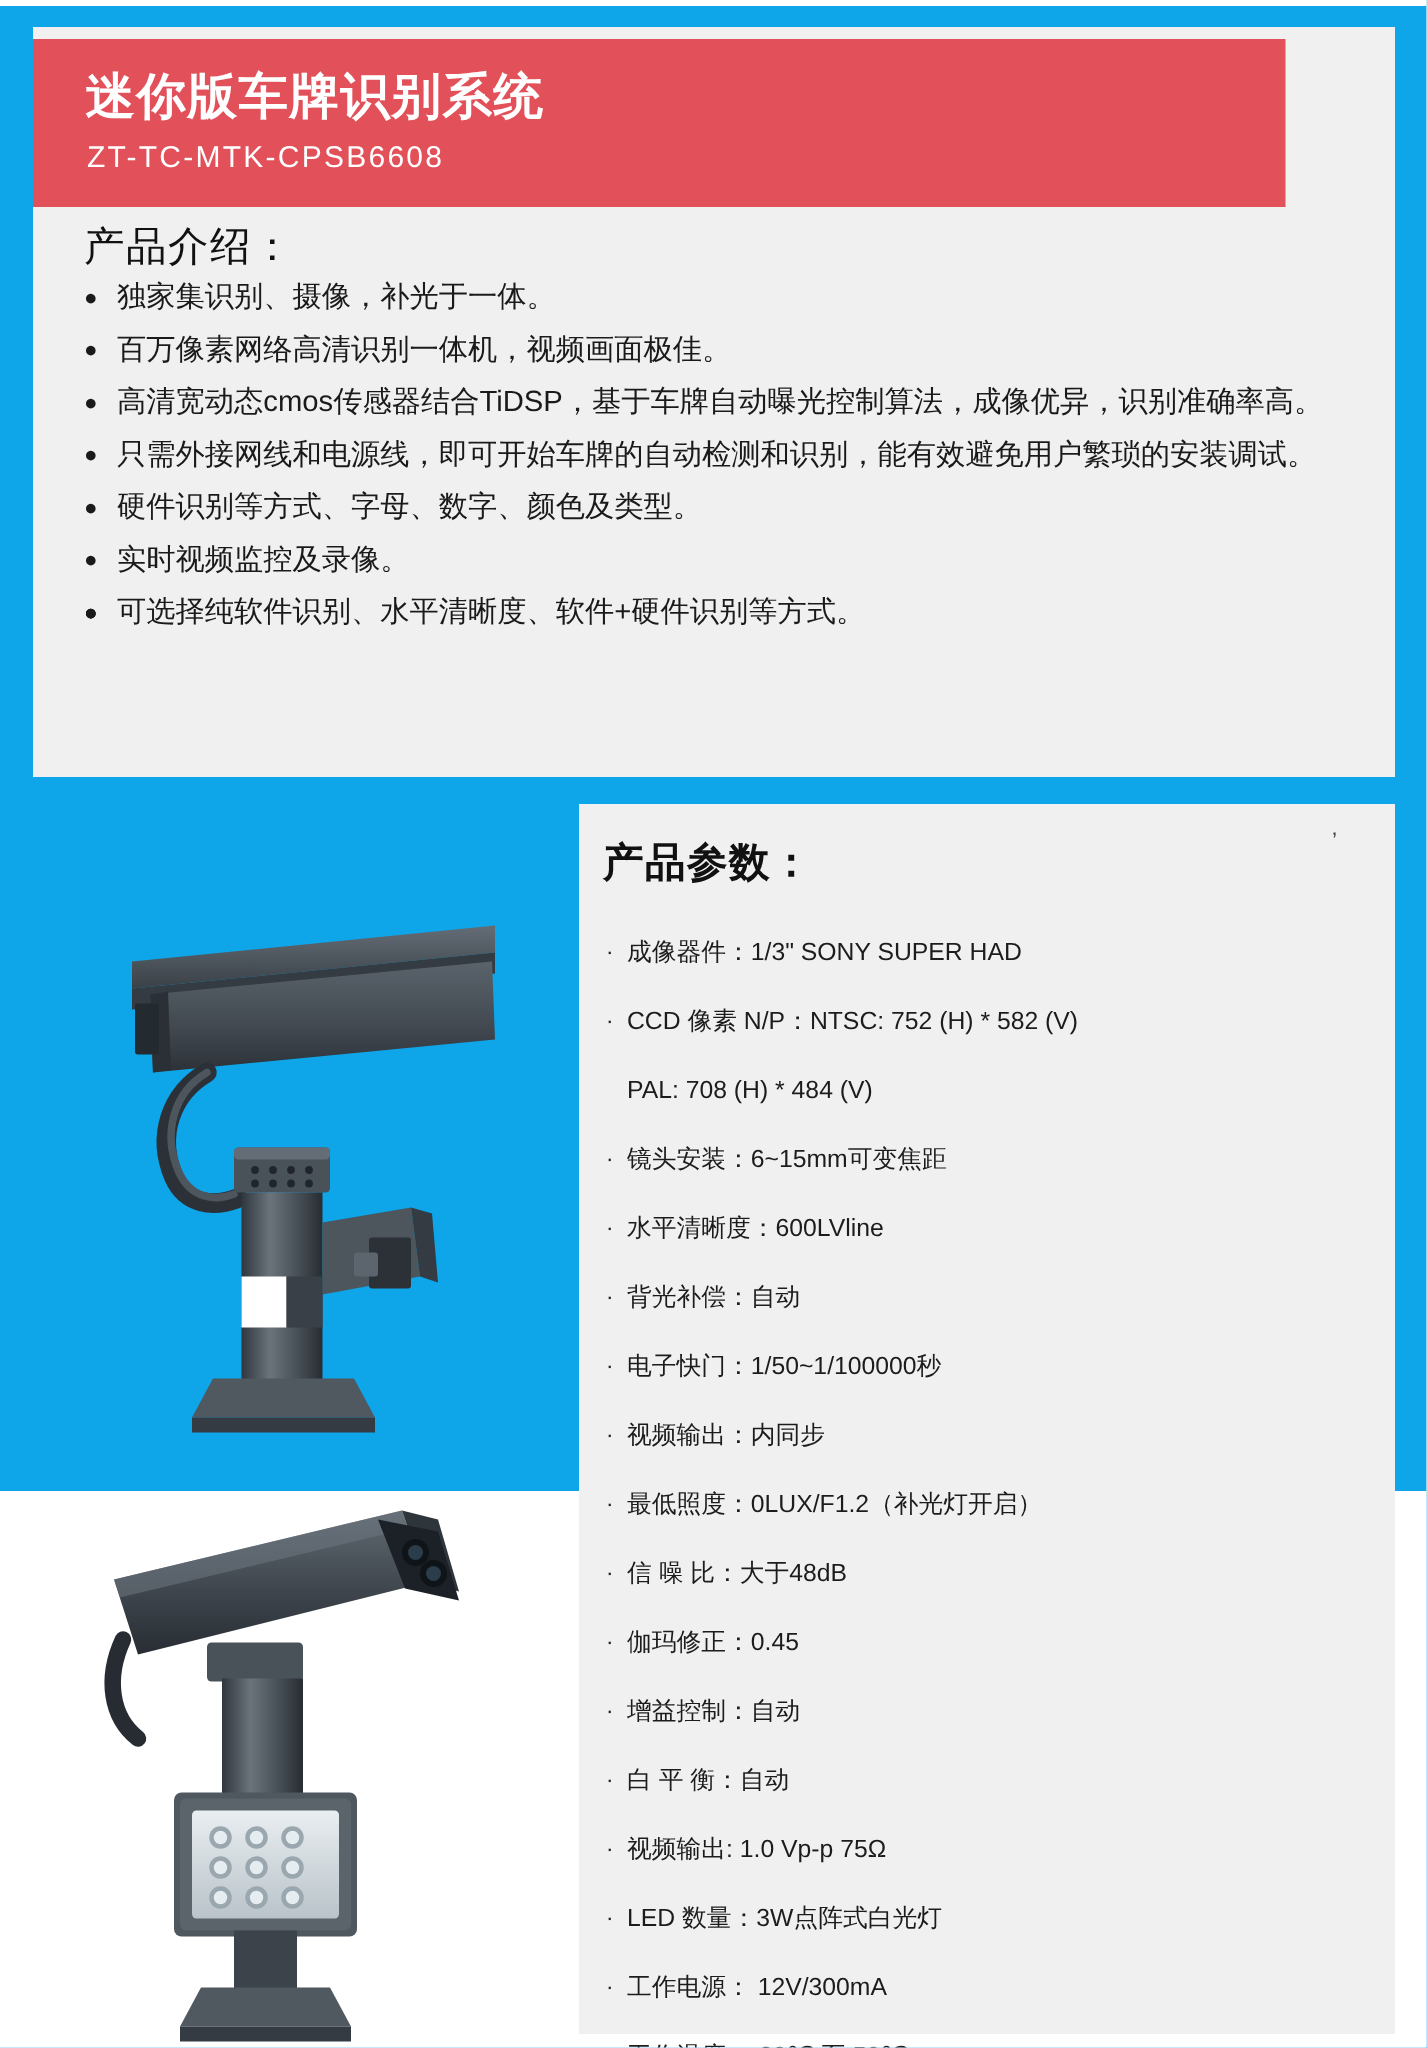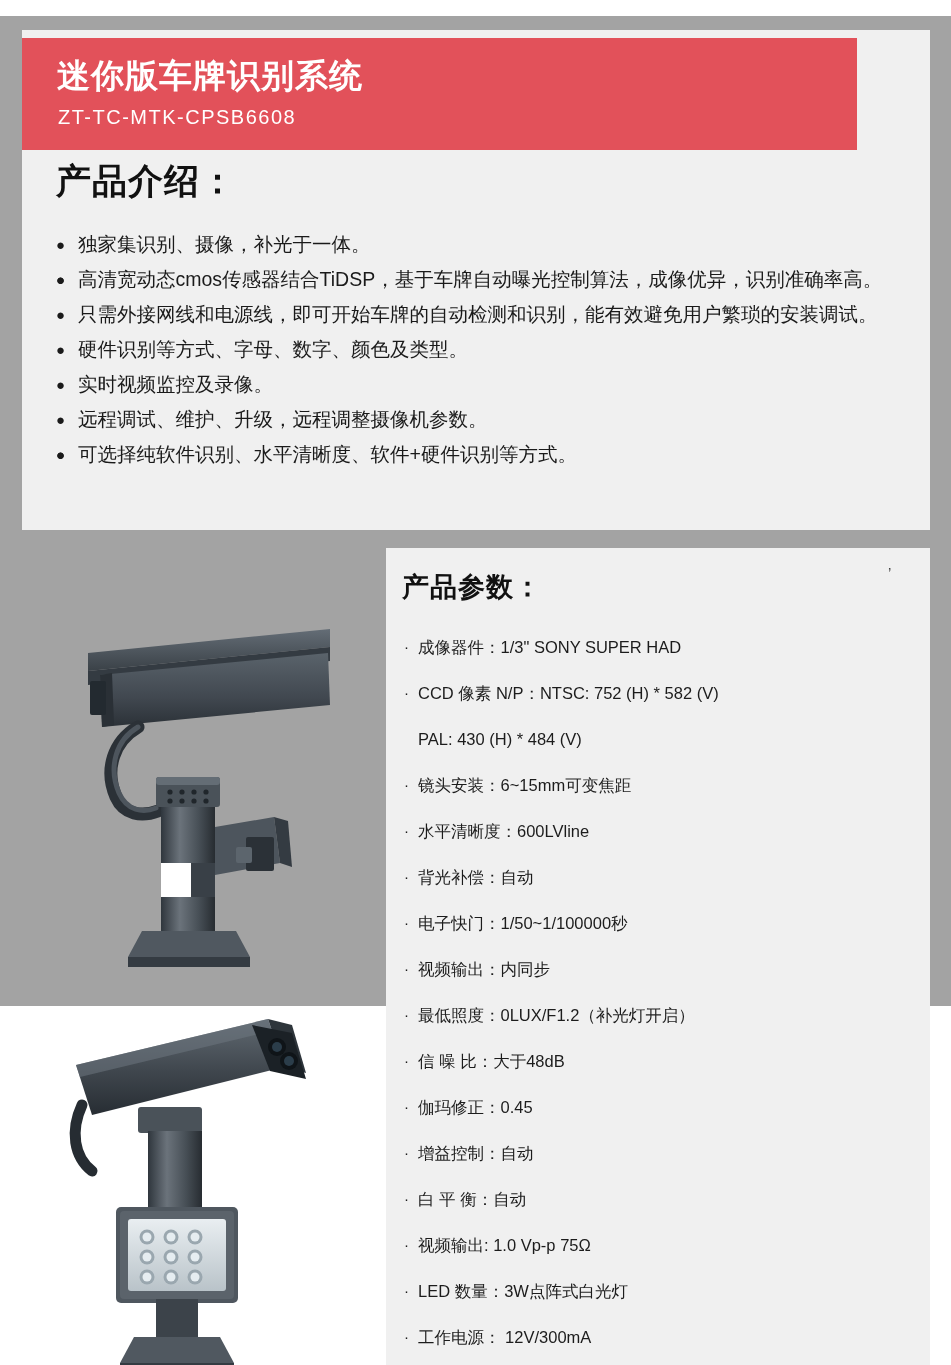--- a/index.html
+++ b/index.html
@@ -12,24 +12,24 @@
     height: 1365px;
     position: relative;
     font-family: "Liberation Sans", "DejaVu Sans", sans-serif;
     color: #1b1b1b;
     overflow: hidden;
   }
 
   
   .page {
     position: absolute;
-    left: 0; top: 16px;
+    left: 0; top: 4px;
     width: 951px;
     height: 990px;
-    background: #a3a3a3;
+    background: #0ea5e9;
   }
 
   
   .top-panel {
     position: absolute;
     left: 22px;
     top: 14px;
     width: 908px;
     height: 500px;
     background: #f0f0f0;
@@ -66,25 +66,25 @@
   }
 
   
   .intro {
     position: absolute;
     left: 56px;
     top: 142px;
     width: 870px;
   }
   .intro-heading {
-    font-size: 35px;
-    font-weight: bold;
+    font-size: 27px;
+    font-weight: normal;
     color: #111111;
     letter-spacing: 1px;
-    margin: 0 0 23px 0;
+    margin: 0 0 0 0;
   }
   .intro-list {
     list-style: none;
     margin: 0;
     padding: 0;
   }
   .intro-list li {
     position: relative;
     font-size: 19.5px;
     line-height: 33px;
@@ -195,39 +195,39 @@
 
   <div class="header-bar">
     <div class="header-title">迷你版车牌识别系统</div>
     <div class="header-model">ZT-TC-MTK-CPSB6608</div>
   </div>
 
   <div class="intro">
     <div class="intro-heading">产品介绍：</div>
     <ul class="intro-list">
       <li><span class="bullet">●</span><span>独家集识别、摄像，补光于一体。</span></li>
-      <li><span class="bullet">●</span></li>
+      <li><span class="bullet">●</span><span>百万像素网络高清识别一体机，视频画面极佳。</span></li>
       <li><span class="bullet">●</span><span>高清宽动态cmos传感器结合TiDSP，基于车牌自动曝光控制算法，成像优异，识别准确率高。</span></li>
       <li><span class="bullet">●</span><span>只需外接网线和电源线，即可开始车牌的自动检测和识别，能有效避免用户繁琐的安装调试。</span></li>
       <li><span class="bullet">●</span><span>硬件识别等方式、字母、数字、颜色及类型。</span></li>
       <li><span class="bullet">●</span><span>实时视频监控及录像。</span></li>
-      <li><span class="bullet">●</span><span>远程调试、维护、升级，远程调整摄像机参数。</span></li>
+      <li><span class="bullet">●</span></li>
       <li><span class="bullet">●</span></li>
       <li><span class="bullet">●</span><span>可选择纯软件识别、水平清晰度、软件+硬件识别等方式。</span></li>
     </ul>
   </div>
 
   <div class="params-panel"></div>
   <div class="params-heading">产品参数：</div>
   <div class="tiny-comma">’</div>
 
   <ul class="params-list">
     <li><span class="dot">·</span><span>成像器件：1/3" SONY SUPER HAD</span></li>
     <li><span class="dot">·</span><span>CCD 像素 N/P：NTSC: 752 (H) * 582 (V)</span></li>
-    <li class="params-sub"><span>PAL: 430 (H) * 484 (V)</span></li>
+    <li class="params-sub"><span>PAL: 708 (H) * 484 (V)</span></li>
     <li><span class="dot">·</span><span>镜头安装：6~15mm可变焦距</span></li>
     <li><span class="dot">·</span><span>水平清晰度：600LVline</span></li>
     <li><span class="dot">·</span><span>背光补偿：自动</span></li>
     <li><span class="dot">·</span><span>电子快门：1/50~1/100000秒</span></li>
     <li><span class="dot">·</span><span>视频输出：内同步</span></li>
     <li><span class="dot">·</span><span>最低照度：0LUX/F1.2（补光灯开启）</span></li>
     <li><span class="dot">·</span><span>信 噪 比：大于48dB</span></li>
     <li><span class="dot">·</span><span>伽玛修正：0.45</span></li>
     <li><span class="dot">·</span><span>增益控制：自动</span></li>
     <li><span class="dot">·</span><span>白 平 衡：自动</span></li>

